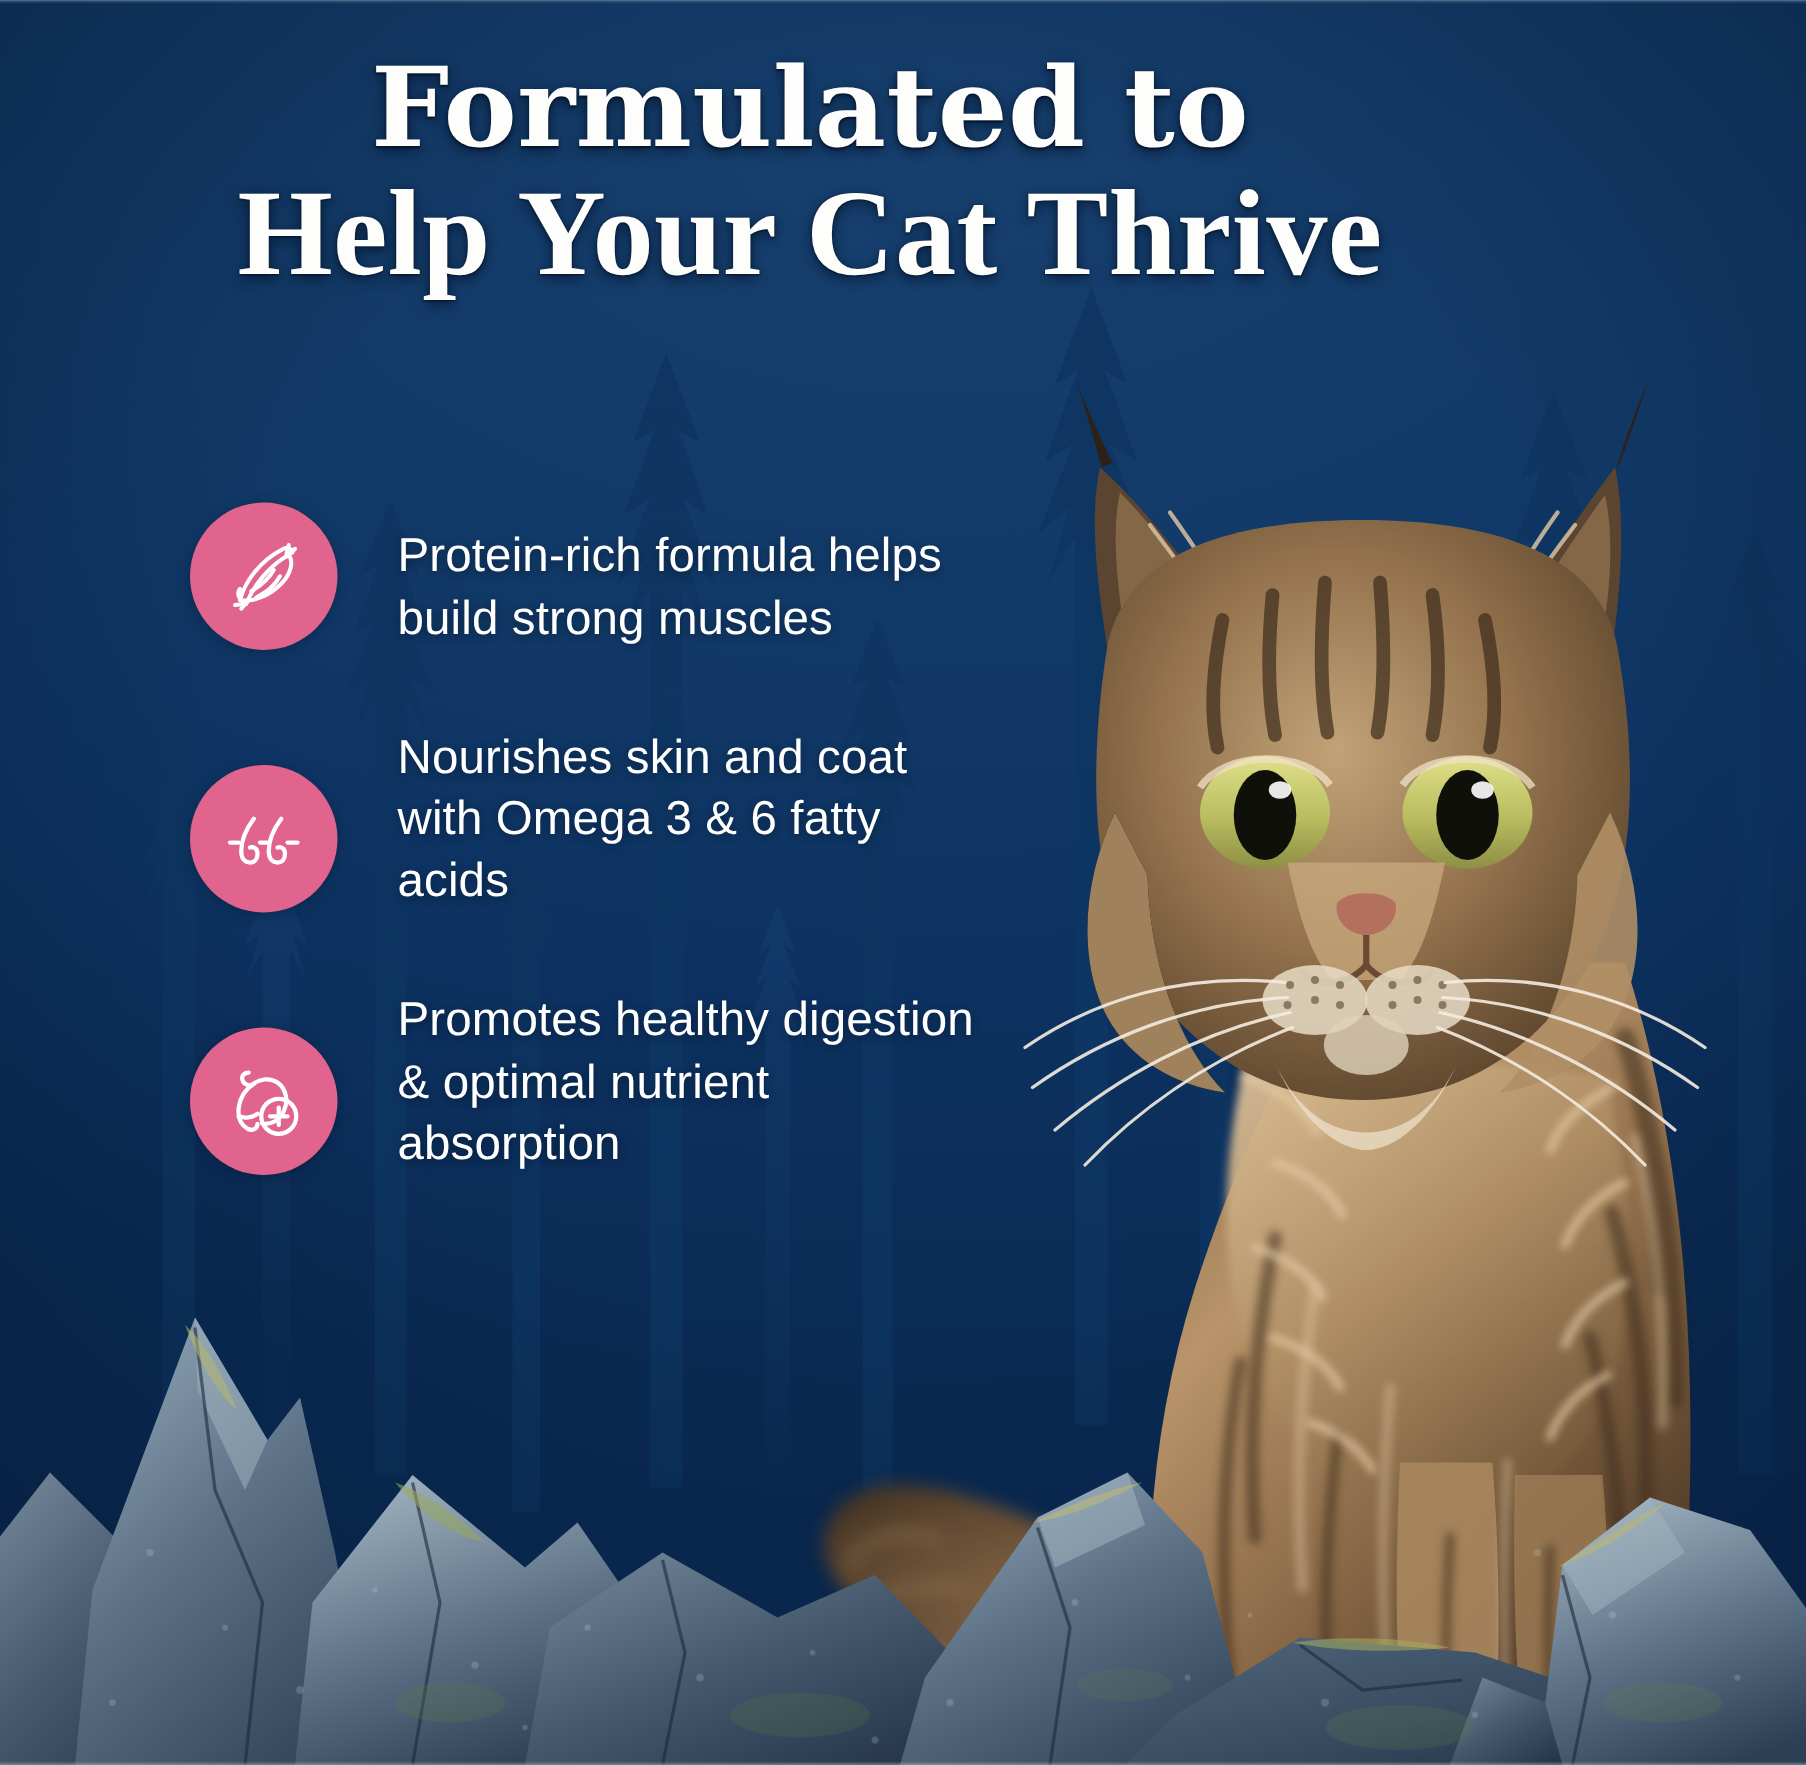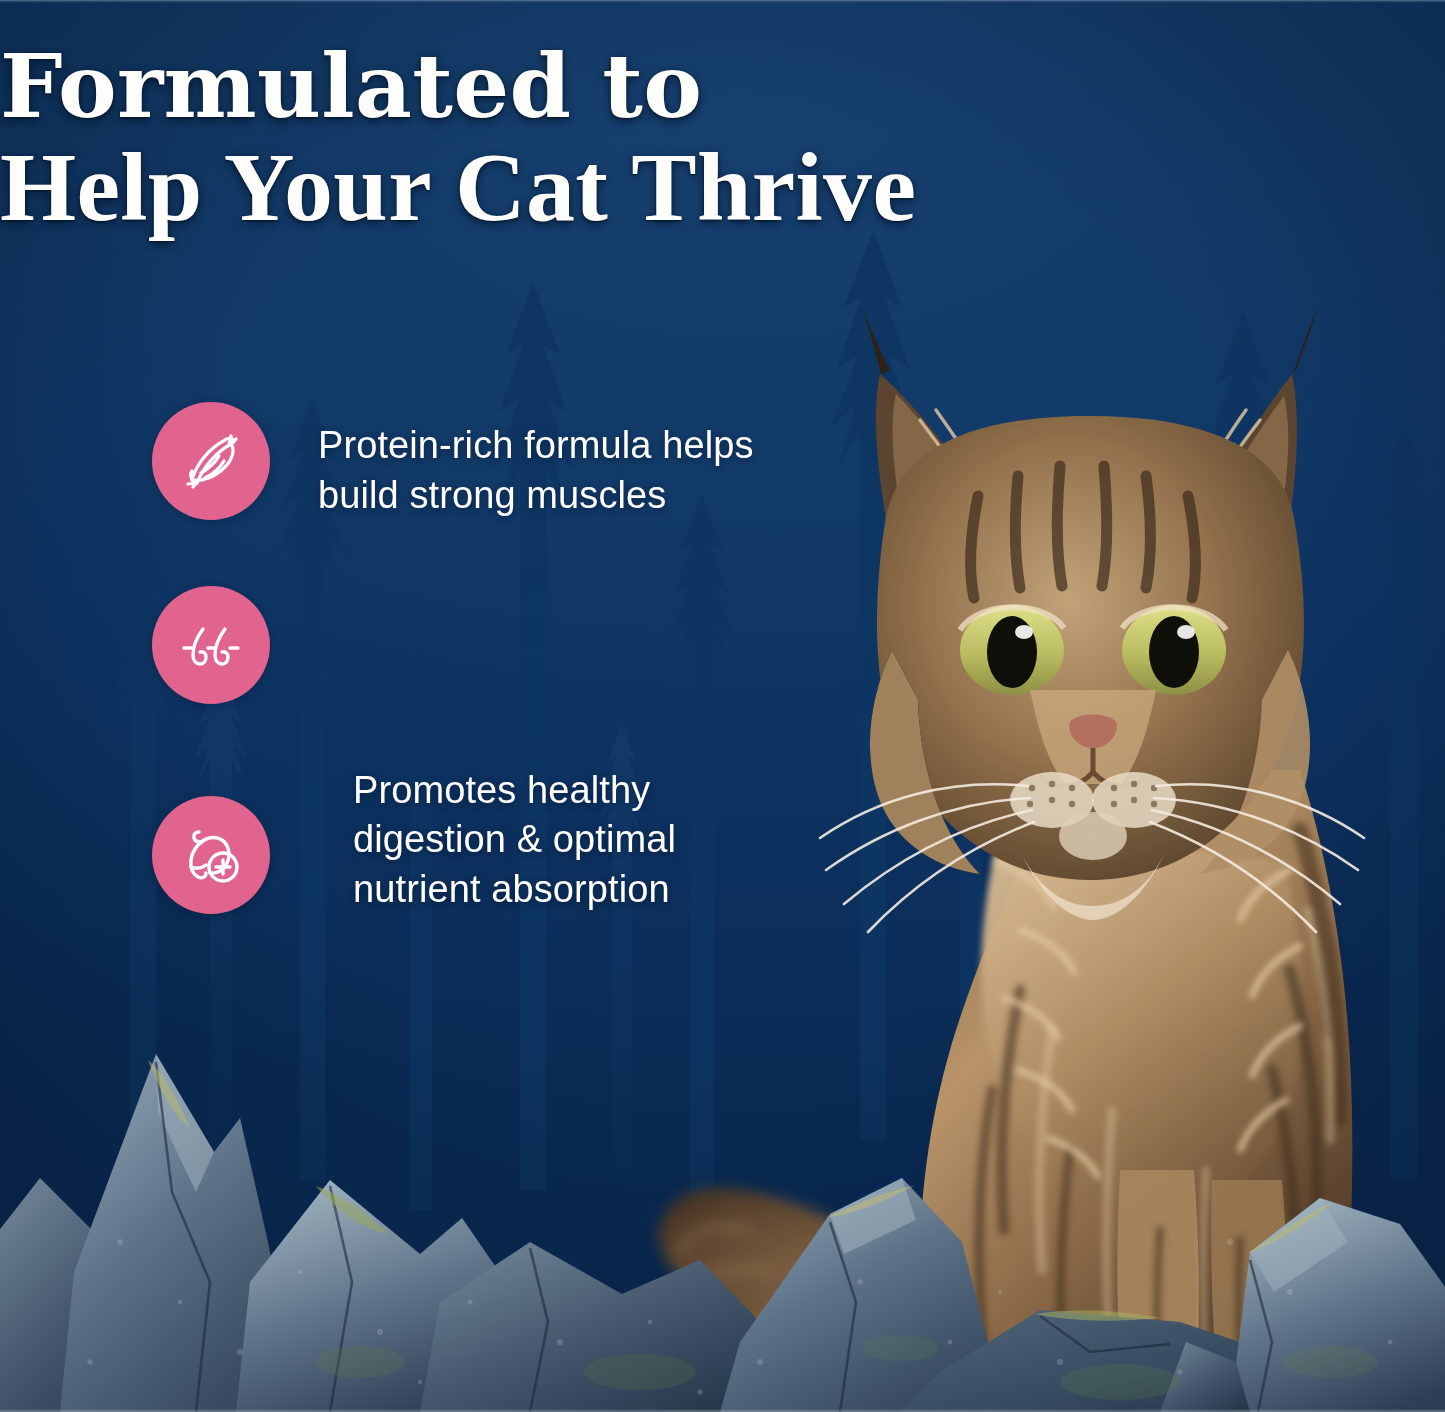--- a/index.html
+++ b/index.html
@@ -66,21 +66,21 @@
     height: 1142px;
   }
   .cat svg { display: block; width: 100%; height: 100%; }
 
   
   .headline {
     position: absolute;
     top: 42px;
     left: 0;
     width: 1296px;
-    text-align: left;
+    text-align: center;
     color: #fdfdfb;
     font-family: "DejaVu Serif", "Liberation Serif", serif;
     font-weight: bold;
     letter-spacing: .3px;
     text-shadow: 0 3px 10px rgba(3,18,38,.75), 0 1px 2px rgba(3,18,38,.9);
     z-index: 40;
     pointer-events: none;
   }
   .headline .hl-line { display: block; }
   .hl-1 { font-size: 88px; line-height: 1.02; }
@@ -92,21 +92,21 @@
     left: 152px;
     top: 398px;
     width: 640px;
     z-index: 35;
   }
   .feature {
     display: flex;
     align-items: flex-end;
     margin-bottom: 62px;
   }
-  .feature:last-child { margin-bottom: 0; gap: 35px; }
+  .feature:last-child { margin-bottom: 0; }
 
   .badge {
     flex: 0 0 auto;
     width: 118px;
     height: 118px;
     border-radius: 50%;
     background: #e0648e;
     display: flex;
     align-items: center;
     justify-content: center;
@@ -469,20 +469,21 @@
             <g fill="none" stroke="#ffffff" stroke-width="3.4" stroke-linecap="round" stroke-linejoin="round">
               <path d="M28 20 C22 28 18 38 18 46 C18 52 21 55 25 55 C29 55 31 52 31 48 C31 44 28 42 25 43"></path>
               <path d="M50 20 C44 28 40 38 40 46 C40 52 43 55 47 55 C51 55 53 52 53 48 C53 44 50 42 47 43"></path>
               <path d="M9 39 L16 39"></path>
               <path d="M33 39 L39 39"></path>
               <path d="M55 39 L63 39"></path>
             </g>
           </svg>
         </span>
       </div>
+      <div class="feature-text">Nourishes skin and coat with Omega 3 &amp; 6 fatty acids</div>
     </div>
 
     <div class="feature f3">
       <div class="badge">
         <span>
           <svg width="72" height="72" viewBox="0 0 72 72" aria-hidden="true">
             <g fill="none" stroke="#ffffff" stroke-width="3.4" stroke-linecap="round" stroke-linejoin="round">
               <path d="M24 13 C20 13 18 16 19 19 C20 23 25 24 28 22 C33 18 41 17 47 21 C54 26 56 36 52 44 C49 51 42 55 35 54"></path>
               <path d="M28 22 C22 26 17 33 16 41 C15 49 18 55 23 58 C27 60 31 58 31 54"></path>
               <path d="M16 48 C21 50 27 49 31 46"></path>

